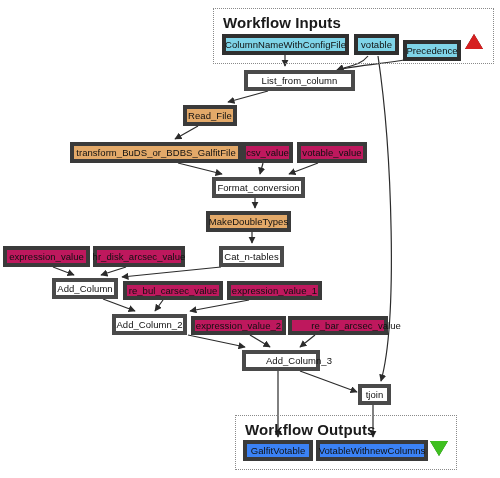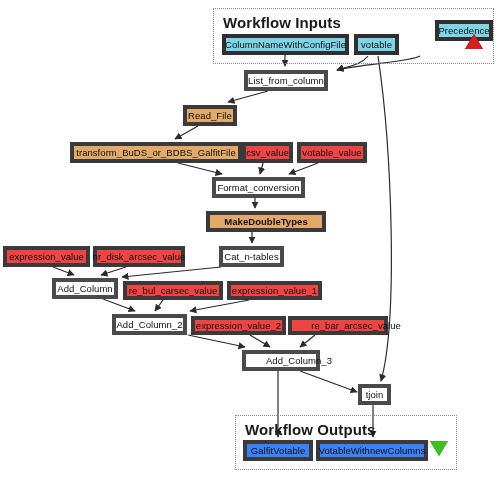--- a/index.html
+++ b/index.html
@@ -57,21 +57,21 @@
   }
   .node.io {
     background: #7fd4e8;
     border-color: #2f2f2f;
   }
   .node.transform {
     background: #e3a969;
     border-color: #3a3a3a;
   }
   .node.constant {
-    background: #ef4444;
+    background: #be185d;
     border-color: #3a3a3a;
   }
   .node.output {
     background: #3b82f6;
     border-color: #3a3a3a;
   }
   .tri {
     position: absolute;
     width: 0;
     height: 0;
@@ -129,28 +129,28 @@
 
   <div id="group-layer">
       <div class="group-box" style="left: 213px; top: 8px; width: 281px; height: 56px;"></div>
       <div class="group-label" style="left: 223px; top: 14px;">Workflow Inputs</div>
       <div class="group-box" style="left: 235px; top: 415px; width: 222px; height: 55px;"></div>
       <div class="group-label" style="left: 245px; top: 421px;">Workflow Outputs</div>
     </div>
   <div id="node-layer">
       <div class="node io" style="left: 222px; top: 34px; width: 127px; height: 21px;">ColumnNameWithConfigFile</div>
       <div class="node io" style="left: 354px; top: 34px; width: 45px; height: 21px;">votable</div>
-      <div class="node io" style="left: 403px; top: 20px; width: 58px; height: 21px; margin-left: 32px;">Precedence</div>
-      <div class="node proc" style="left: 244px; top: 70px; width: 84px; height: 21px;">List_from_column</div>
+      <div class="node io" style="left: 403px; top: 40px; width: 58px; height: 21px;">Precedence</div>
+      <div class="node proc" style="left: 244px; top: 70px; width: 111px; height: 21px;">List_from_column</div>
       <div class="node transform" style="left: 183px; top: 105px; width: 54px; height: 21px;">Read_File</div>
       <div class="node transform" style="left: 70px; top: 142px; width: 172px; height: 21px;">transform_BuDS_or_BDBS_GalfitFile</div>
       <div class="node constant" style="left: 242px; top: 142px; width: 51px; height: 21px;">csv_value</div>
       <div class="node constant" style="left: 297px; top: 142px; width: 70px; height: 21px;">votable_value</div>
       <div class="node proc" style="left: 212px; top: 177px; width: 93px; height: 21px;">Format_conversion</div>
-      <div class="node transform" style="left: 206px; top: 211px; width: 120px; height: 21px; font-weight: bold;">MakeDoubleTypes</div>
+      <div class="node transform" style="left: 206px; top: 211px; width: 85px; height: 21px;">MakeDoubleTypes</div>
       <div class="node proc" style="left: 219px; top: 246px; width: 65px; height: 21px;">Cat_n-tables</div>
       <div class="node constant" style="left: 3px; top: 246px; width: 87px; height: 21px;">expression_value</div>
       <div class="node constant" style="left: 93px; top: 246px; width: 92px; height: 21px;">hr_disk_arcsec_value</div>
       <div class="node proc" style="left: 52px; top: 278px; width: 66px; height: 21px;">Add_Column</div>
       <div class="node constant" style="left: 123px; top: 281px; width: 100px; height: 19px;">re_bul_carsec_value</div>
       <div class="node constant" style="left: 227px; top: 281px; width: 95px; height: 19px;">expression_value_1</div>
       <div class="node proc" style="left: 112px; top: 314px; width: 75px; height: 21px;">Add_Column_2</div>
       <div class="node constant" style="left: 191px; top: 316px; width: 95px; height: 19px;">expression_value_2</div>
       <div class="node constant" style="left: 288px; top: 316px; width: 100px; height: 19px; padding-left: 36px;">re_bar_arcsec_value</div>
       <div class="node proc" style="left: 242px; top: 350px; width: 78px; height: 21px; padding-left: 36px;">Add_Column_3</div>

